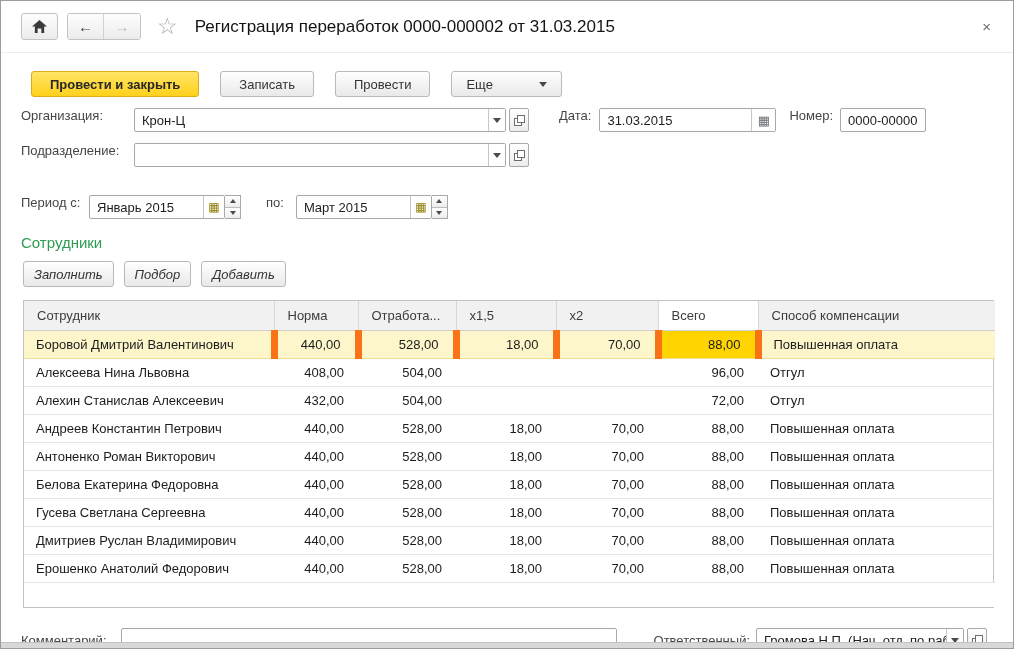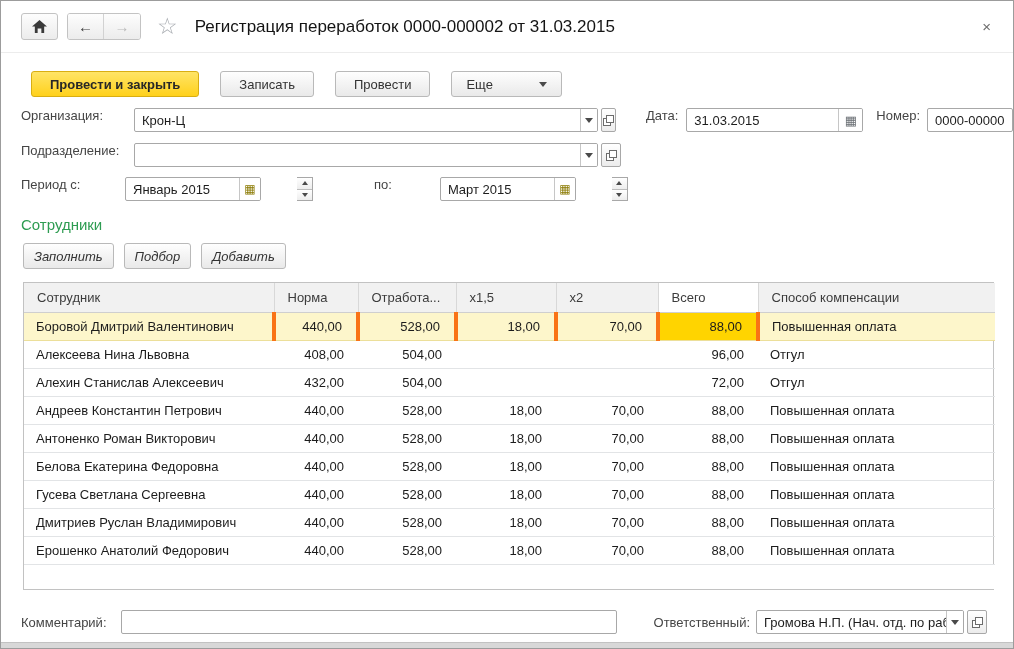--- a/index.html
+++ b/index.html
@@ -43,21 +43,21 @@
   
   .form-row{ display:flex; margin:11px 0 0 20px; }
   .lbl{ color:#454545; }
   .lbl-col{ width:113px; flex:none; }
   .field{ display:flex; align-items:stretch; height:24px; border:1px solid #a8a8a8;
           border-radius:2px; background:#fff; overflow:hidden; }
   .field .val{ display:flex; align-items:center; padding:0 7px; flex:1; color:#1d1d1d;
                white-space:nowrap; overflow:hidden; }
   .seg{ display:flex; align-items:center; justify-content:center; width:17px;
         border-left:1px solid #c6c6c6; background:#fff; cursor:pointer; }
-  .combo-main{ width:464px; flex:none; }
+  .combo-main{ width:372px; flex:none; }
   .open-btn{ width:20px; height:24px; margin-left:3px; border:1px solid #a8a8a8;
              border-radius:2px; background:linear-gradient(#fff,#ececec);
              display:flex; align-items:center; justify-content:center; cursor:pointer; }
   .sq-icon{ position:relative; width:11px; height:11px; }
   .sq-icon::before{ content:""; position:absolute; left:0; bottom:0; width:6px; height:6px;
                     border:1px solid #6c6c6c; background:#fff; }
   .sq-icon::after{ content:""; position:absolute; right:0; top:0; width:6px; height:6px;
                    border:1px solid #6c6c6c; background:#fff; }
   input.text-input{ height:24px; border:1px solid #a8a8a8; border-radius:2px; padding:0 7px;
                     font:13px "Liberation Sans",sans-serif; color:#1d1d1d; background:#fff; }
@@ -84,21 +84,21 @@
   .grid-wrap{ margin:13px 0 0 22px; width:971px; border:1px solid #c2c2c2; }
   table{ border-collapse:collapse; table-layout:fixed; width:100%; }
   th{ height:29px; background:#f1f1f1; border-right:1px solid #d8d8d8;
       border-bottom:1px solid #cfcfcf; font-weight:normal; font-size:13px; color:#3c3c3c;
       text-align:left; padding:0 6px 0 13px; white-space:nowrap; overflow:hidden; }
   th:last-child{ border-right:none; }
   th.active-col{ background:#fff; }
   td{ height:28px; border-bottom:1px solid #e2e4e6; font-size:13px; color:#1c1c1c;
       padding:0 14px 0 12px; white-space:nowrap; overflow:hidden; }
   td.num{ text-align:right; }
-  tr.sel-row td{ background:#fdf6cb; border-right:4px solid #f97316; border-bottom-color:#ecdf9a; }
+  tr.sel-row td{ background:#fdf6cb; border-right:7px solid #f97316; border-bottom-color:#ecdf9a; }
   tr.sel-row td:last-child{ border-right:none; }
   td.sel-cell{ background:#ffd400 !important; }
   tr.filler td{ height:25px; border:none; background:#fff; }
 
   
   .footer{ display:flex; align-items:center; margin:20px 26px 0 20px; }
   .comment-input{ width:496px; margin-left:4px; }
   .foot-right{ display:flex; align-items:center; margin-left:auto; }
   .resp-combo{ width:208px; flex:none; margin-left:6px; }
   .footer .lbl{ white-space:nowrap; }
@@ -167,21 +167,21 @@
       <span class="val"></span>
       <span class="seg">
         <span class="tri-down" style="margin-left:0;"></span>
       </span>
     </div>
     <span class="open-btn">
       <span class="sq-icon"></span>
     </span>
   </div>
 
-  <div class="form-row" style="margin-top:10px;gap:36px;">
+  <div class="form-row" style="margin-top:28px;">
     <span class="lbl" style="width:68px;">Период с:</span>
     <div class="field month-field">
       <span class="val">Январь 2015</span>
       <span class="seg grid-seg">
         <span>▦</span>
       </span>
     </div>
     <span class="spin">
       <span class="sp up">
           <span class="tri-up-s"></span>

